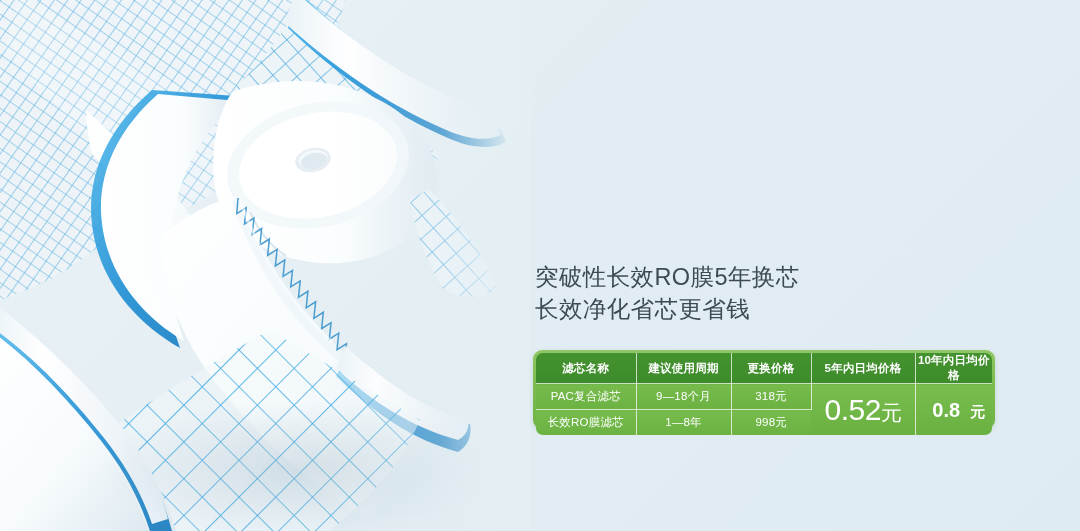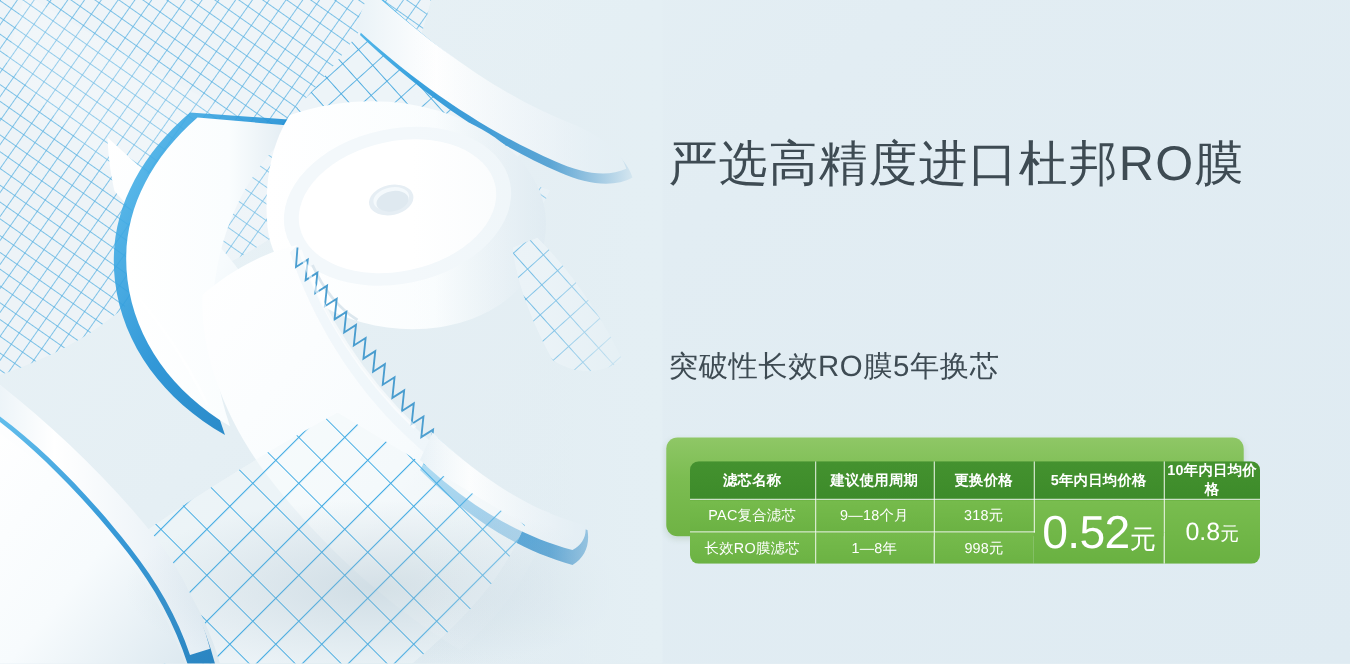--- a/index.html
+++ b/index.html
@@ -68,39 +68,39 @@
     font-size: 17.5px;
     line-height: 1.3;
     letter-spacing: 0.2px;
     color: #6e7b82;
     font-weight: 400;
     white-space: nowrap;
   }
   #subhead {
     position: absolute;
     left: 2px;
-    top: 277px;
+    top: 261px;
     font-size: 23.5px;
     line-height: 1.38;
     letter-spacing: 0.4px;
     color: #3e4b53;
     font-weight: 400;
   }
   #subhead div { white-space: nowrap; }
 
   
   #price-card {
     position: absolute;
     left: 0px;
     top: 350px;
     width: 462px;
     height: 79px;
     border-radius: 9px;
     background: linear-gradient(to bottom, #8fc766 0%, #7cbd52 40%, #6fb344 100%);
-    padding: 19px;
+    padding: 3px;
     box-sizing: border-box;
     box-shadow: 0 2px 5px rgba(60,110,40,0.16);
   }
   #price-table {
     width: 100%;
     height: 100%;
     border-collapse: collapse;
     border-radius: 7px;
     overflow: hidden;
     table-layout: fixed;
@@ -135,32 +135,33 @@
     border-bottom: 1px solid rgba(255,255,255,0.72);
   }
   #price-table tbody tr:first-child td.big-cell {
     border-bottom: none;
   }
   td.big-cell {
     background: linear-gradient(to bottom, #79bd4f 0%, #69b141 100%) !important;
     font-weight: 400 !important;
   }
   .price-5y {
-    font-size: 37px;
+    font-size: 30px;
     font-weight: 400;
     letter-spacing: -0.5px;
     line-height: 1;
     display: inline-block;
   }
   .price-10y {
     font-size: 20px;
-    font-weight: 400;
+    font-weight: 700;
     letter-spacing: 0px;
     line-height: 1;
     display: inline-block;
+    margin-left: 10px;
   }
   .unit-5y { font-size: 21px; }
   .unit-10y { font-size: 15px; }
 
   col.c1 { width: 100px; }
   col.c2 { width: 95px; }
   col.c3 { width: 80px; }
   col.c4 { width: 104px; }
   col.c5 { width: 77px; }
 </style>
@@ -313,25 +314,25 @@
       <ellipse cx="300" cy="470" rx="200" ry="70" fill="url(#shadowSoft)"></ellipse>
 
       <path d="M240 200 C258 252 290 302 332 342" stroke="#ffffff" stroke-width="3" fill="none" opacity="0.6"></path>
       <path d="M104 230 C128 258 150 290 166 324" stroke="#ffffff" stroke-width="2.5" fill="none" opacity="0.5"></path>
     </svg>
     <div id="photo-fade"></div>
   </div>
 
   <div id="content">
 
-    <div id="headline">严选高精度进口杜邦RO膜</div>
 
 
     <div id="subhead">
       <div>突破性长效RO膜5年换芯</div>
+      <div>长效净化省芯更省钱</div>
     </div>
 
     <div id="price-card">
       <table id="price-table">
         <colgroup>
           <col class="c1">
             <col class="c2">
             <col class="c3">
             <col class="c4">
             <col class="c5">

